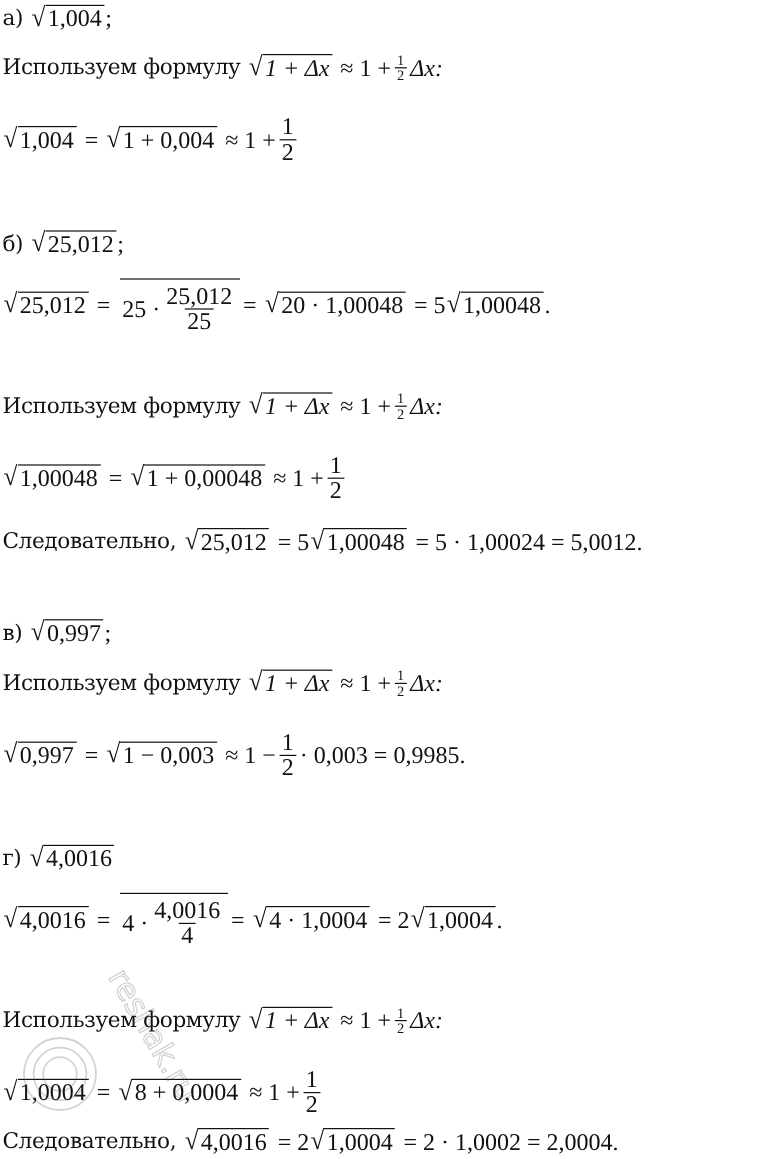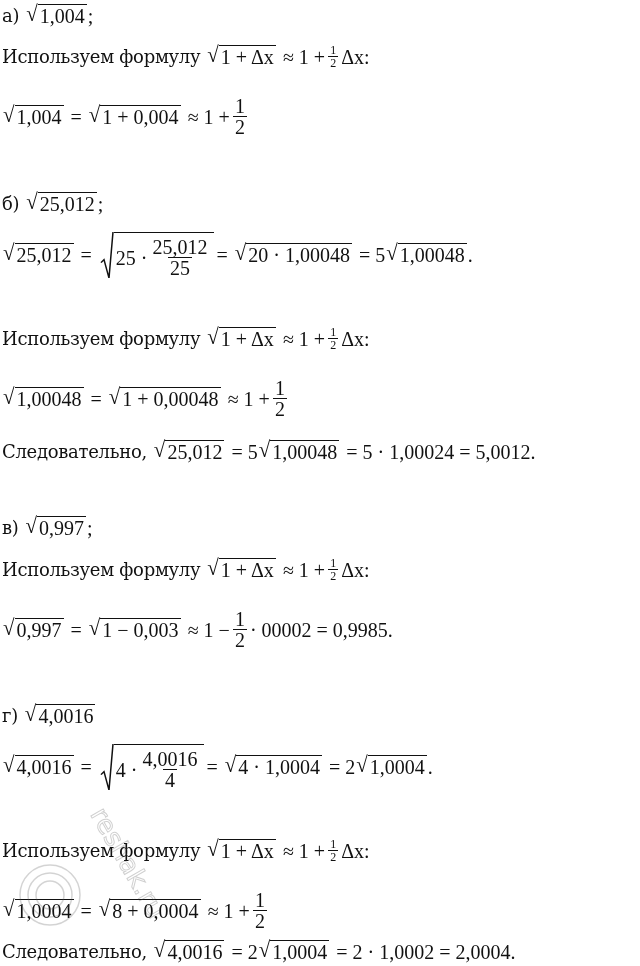--- a/index.html
+++ b/index.html
@@ -11,26 +11,26 @@
   .txt { font-family:"DejaVu Serif", serif; font-size:18px; letter-spacing:-0.3px; }
   .sqrt { display:inline-flex; align-items:stretch; margin:0 1px; }
   .sqrt .rad { font-size:1.05em; line-height:1; display:inline-block; transform:scaleY(1.05); }
   .sqrt .body { border-top:1.4px solid #111; padding:0 2px; display:inline-block; line-height:1.15; }
   .frac { display:inline-flex; flex-direction:column; align-items:center; vertical-align:middle;
           margin:0 3px; line-height:1; }
   .frac .num { padding:0 2px; }
   .frac .den { border-top:1.3px solid #111; padding:0 2px; }
   .frac.small { font-size:12px; }
   .frac.big { font-size:20px; }
-  .bigsqrt { display:inline-flex; align-items:stretch; margin:0 2px; }
+  .bigsqrt { display:inline-flex; align-items:stretch; margin:0 2px;flex-direction:column; }
   .bigsqrt .rad2 { display:inline-block; width:14px; position:relative; }
   .bigsqrt .rad2 svg { position:absolute; left:0; top:0; width:14px; height:100%; }
   .bigsqrt .body { border-top:1.4px solid #111; display:inline-flex; align-items:center; padding:4px 2px 0 2px; }
   .sp { display:inline-block; width:6px; }
-  .ital { }
+  .ital { font-style:italic; }
   .watermark { position:absolute; left:10px; top:800px; width:150px; height:150px; opacity:0.25;
                pointer-events:none; }
 </style>
 </head>
 <body>
 
 <div class="line math" style="top:4px;">
   <span class="txt">а)</span>
     <span class="sp"></span>
   <span class="sqrt">
@@ -213,21 +213,21 @@
   <span class="sqrt">
       <span class="rad">√</span>
       <span class="body">1 − 0,003</span>
     </span>
   <span class="sp"></span>
     <span>≈ 1 −</span>
   <span class="frac big">
       <span class="num">1</span>
       <span class="den">2</span>
     </span>
-  <span>· 00002 = 0,9985.</span>
+  <span>· 0,003 = 0,9985.</span>
 </div>
 
 <div class="line math" style="top:704px;">
   <span class="txt">г)</span>
     <span class="sp"></span>
   <span class="sqrt">
       <span class="rad">√</span>
       <span class="body">4,0016</span>
     </span>
   <span></span>

